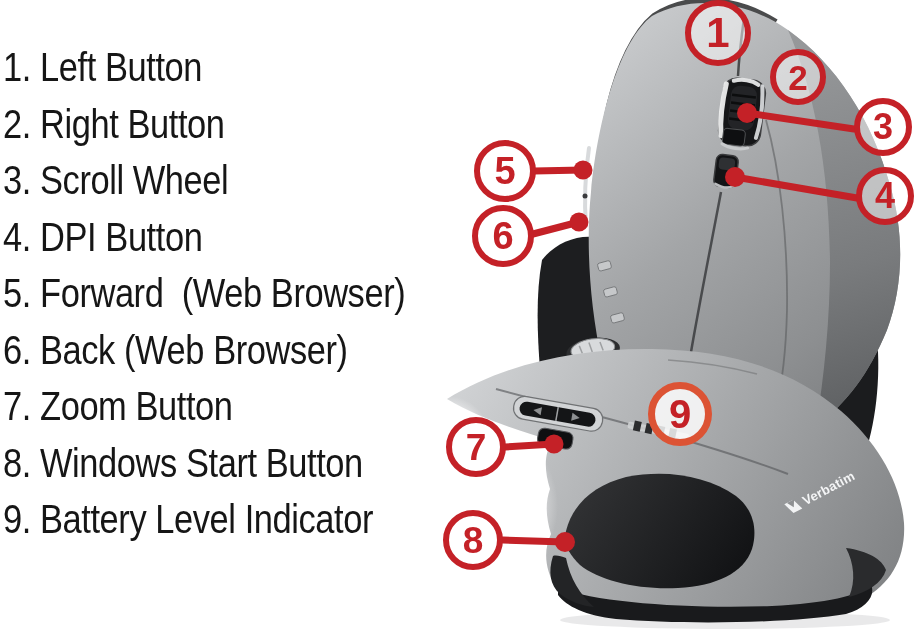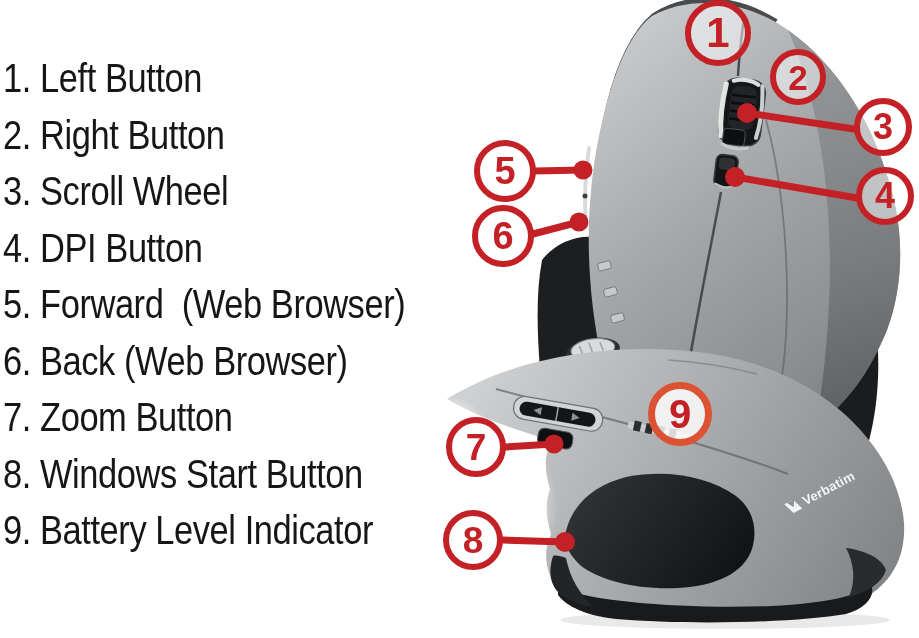--- a/index.html
+++ b/index.html
@@ -7,21 +7,21 @@
     --red9:#dc5334;
     --ink:#161616;
   }
   html,body{margin:0;padding:0;background:#fff;}
   .stage{
     position:relative;width:919px;height:638px;background:#ffffff;
     overflow:hidden;font-family:"Liberation Sans",sans-serif;
   }
   .stage svg{position:absolute;left:0;top:0;}
   
-  .legend{position:absolute;left:3px;top:50px;color:var(--ink);}
+  .legend{position:absolute;left:3px;top:39px;color:var(--ink);}
   .legend-item{
     font-size:41px;line-height:56.5px;white-space:pre;
     transform:scaleX(0.84);transform-origin:left center;
     letter-spacing:-0.5px;
   }
   
   .callout{
     position:absolute;box-sizing:border-box;border:6px solid var(--red);
     border-radius:50%;background:rgba(255,255,255,0.5);
     display:flex;align-items:center;justify-content:center;

